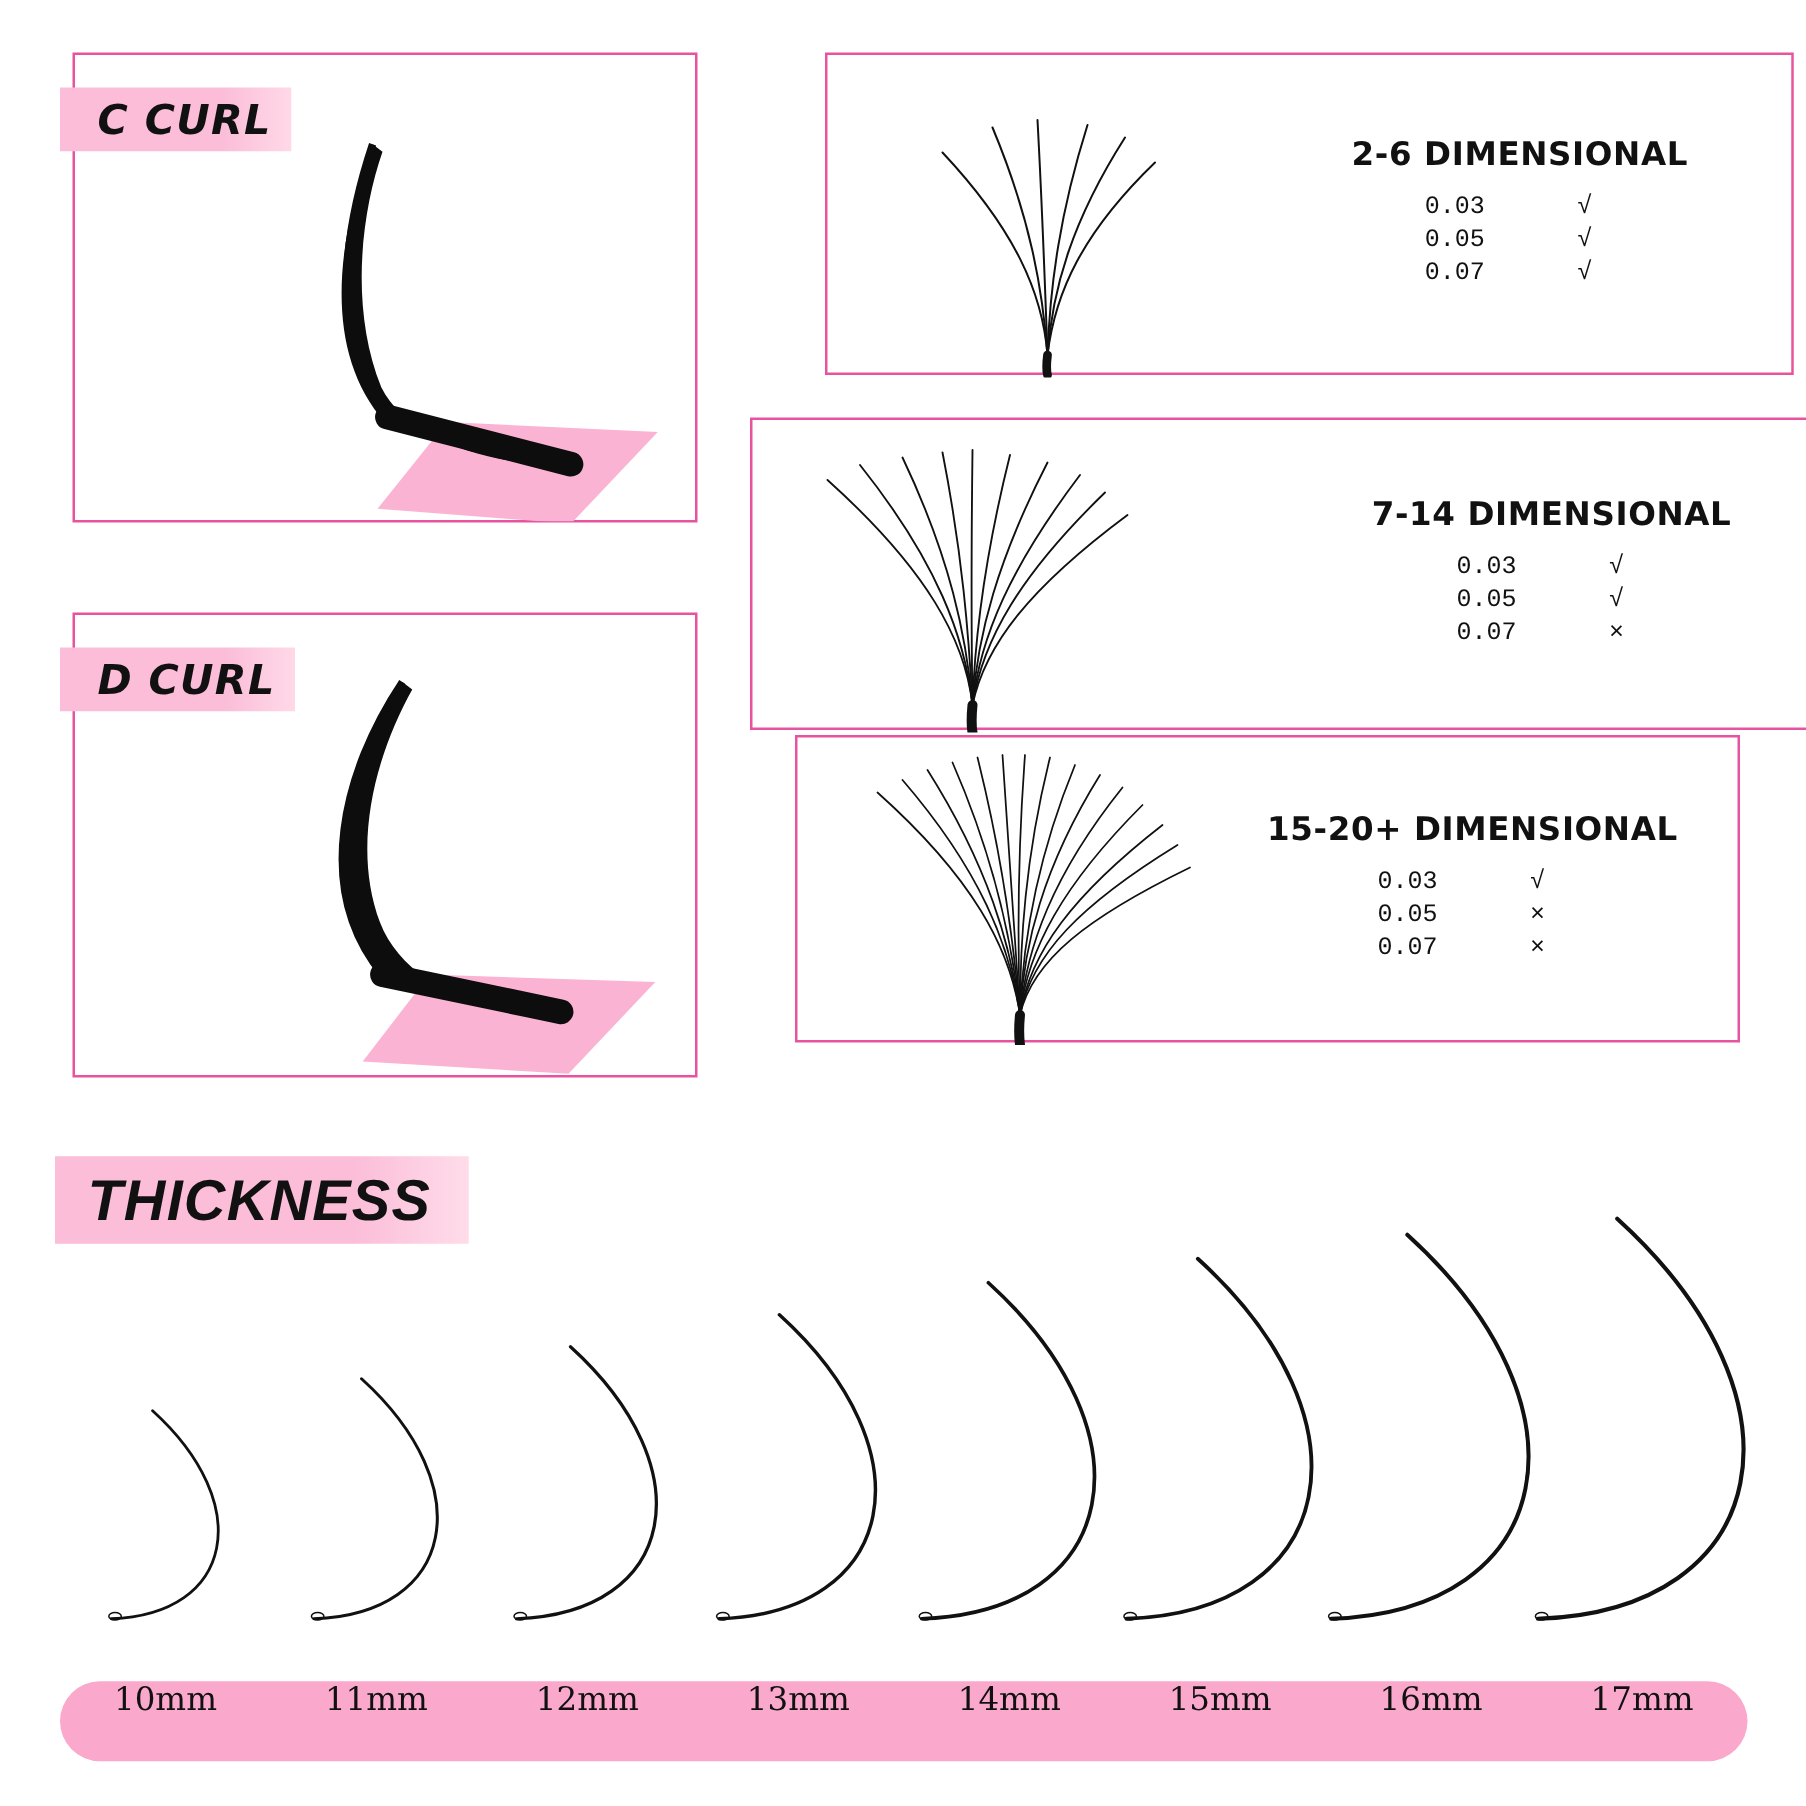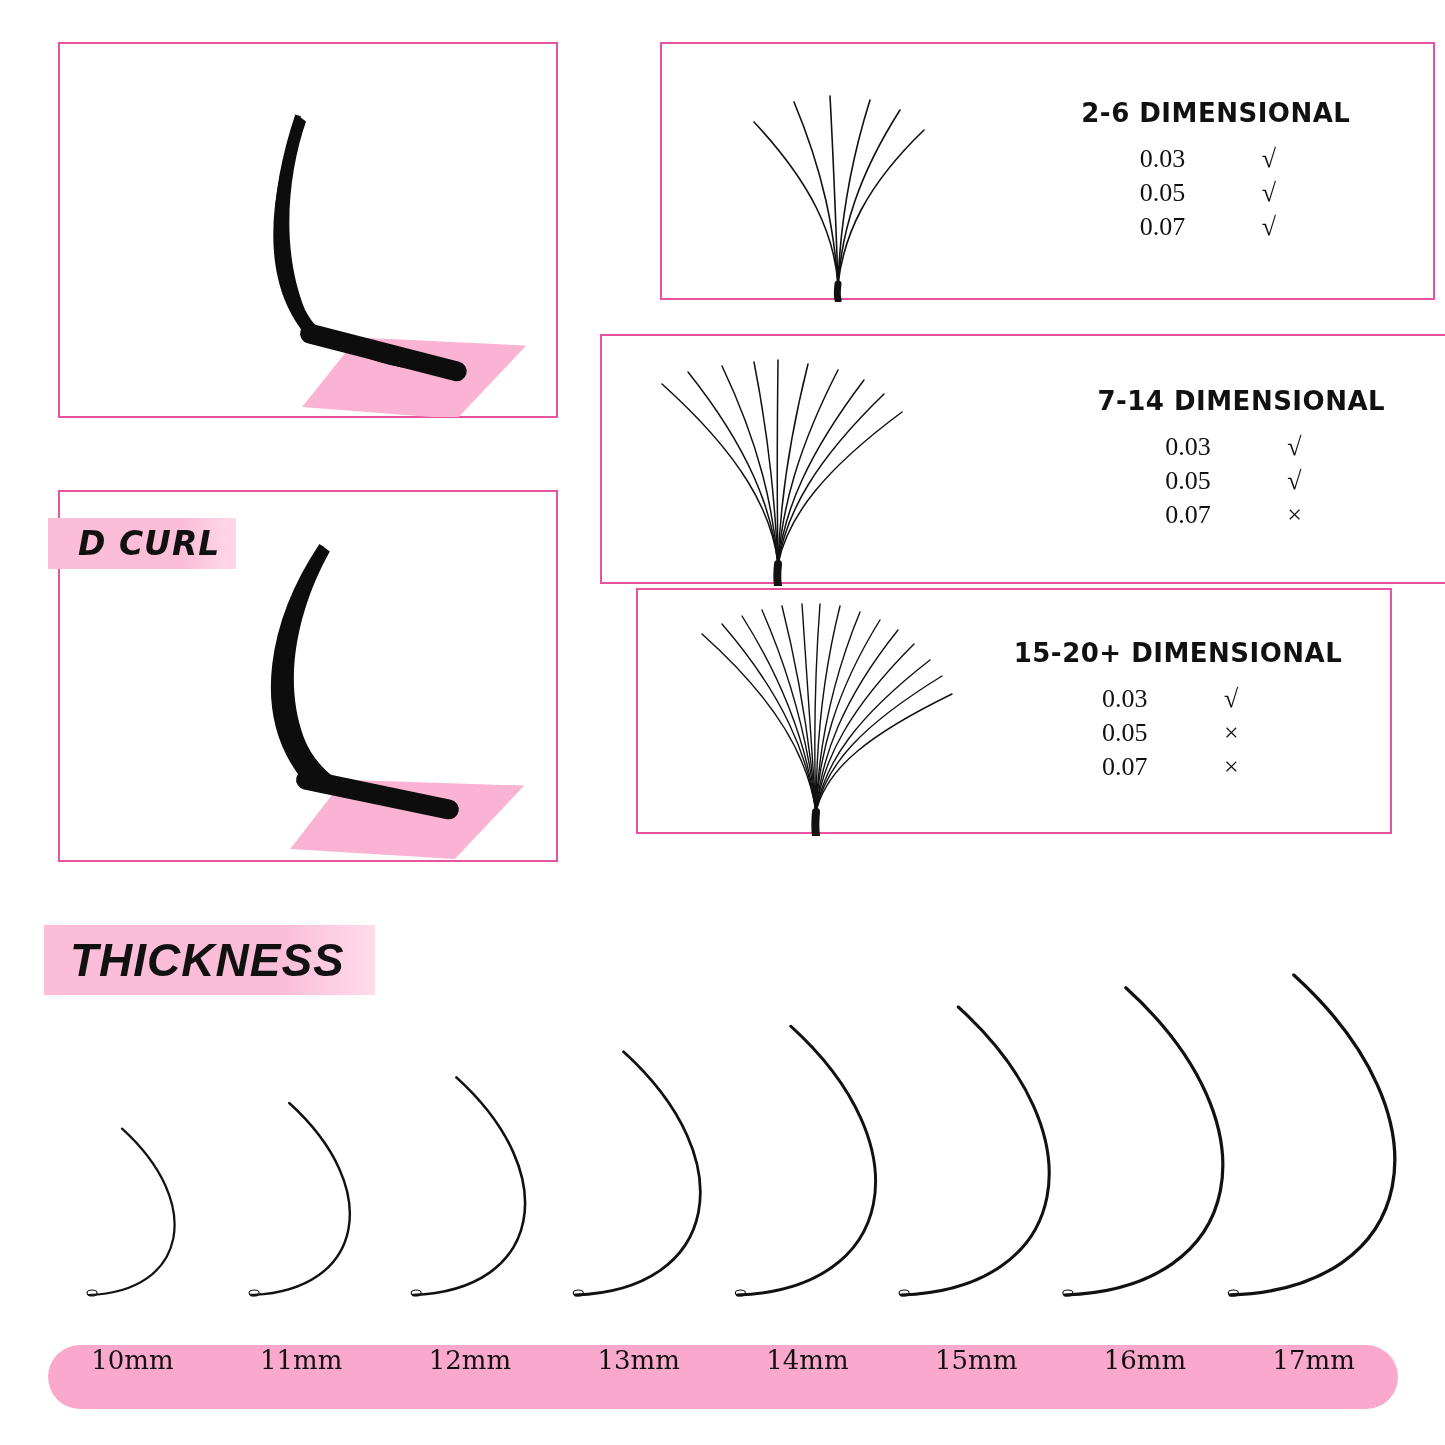--- a/index.html
+++ b/index.html
@@ -63,22 +63,22 @@
     font-size: 26px;
     letter-spacing: 0.5px;
     color: #111;
     margin-bottom: 14px;
   }
   .dim-rows {
     display: inline-block;
     text-align: left;
   }
   .dim-row {
-    font-family: Liberation Serif, serif;
-    font-size: 26px;
+    font-family: Liberation Mono, monospace;
+    font-size: 20px;
     color: #111;
     line-height: 1.32;
     display: flex;
     gap: 26px;
   }
   .dim-row .val { width: 96px; display: inline-block; }
   .dim-row .mark { display: inline-block; width: 30px; }
 
   
   #thickness-section {
@@ -131,20 +131,21 @@
 </head>
 <body>
 
 <div class="panel curl-panel" id="panel-c-curl" style="left:58px; top:42px; width:500px; height:376px;">
   <svg class="curl-art" viewBox="0 0 500 376">
     <polygon points="300,296 470,304 400,378 244,366" fill="#fbb3d4"></polygon>
     <path d="M240,72 C 210,150 200,240 250,296 L 400,332 C 330,330 268,310 247,268 C 222,206 230,130 248,78 Z" fill="#0d0d0d"></path>
     <path d="M240,72 C 214,150 206,238 252,292" stroke="#0d0d0d" stroke-width="6" fill="none"></path>
     <path d="M252,292 L 400,330" stroke="#0d0d0d" stroke-width="20" stroke-linecap="round" fill="none"></path>
   </svg>
+  <div class="curl-label">C CURL</div>
 </div>
 
 <div class="panel curl-panel" id="panel-d-curl" style="left:58px; top:490px; width:500px; height:372px;">
   <svg class="curl-art" viewBox="0 0 500 372">
     <polygon points="286,290 468,296 398,370 232,360" fill="#fbb3d4"></polygon>
     <path d="M264,54 C 218,120 190,220 246,292 L 392,322 C 318,320 264,294 246,248 C 222,184 244,110 272,60 Z" fill="#0d0d0d"></path>
     <path d="M264,54 C 216,126 192,222 248,290" stroke="#0d0d0d" stroke-width="6" fill="none"></path>
     <path d="M248,290 L 392,320" stroke="#0d0d0d" stroke-width="20" stroke-linecap="round" fill="none"></path>
   </svg>
   <div class="curl-label">D CURL</div>

